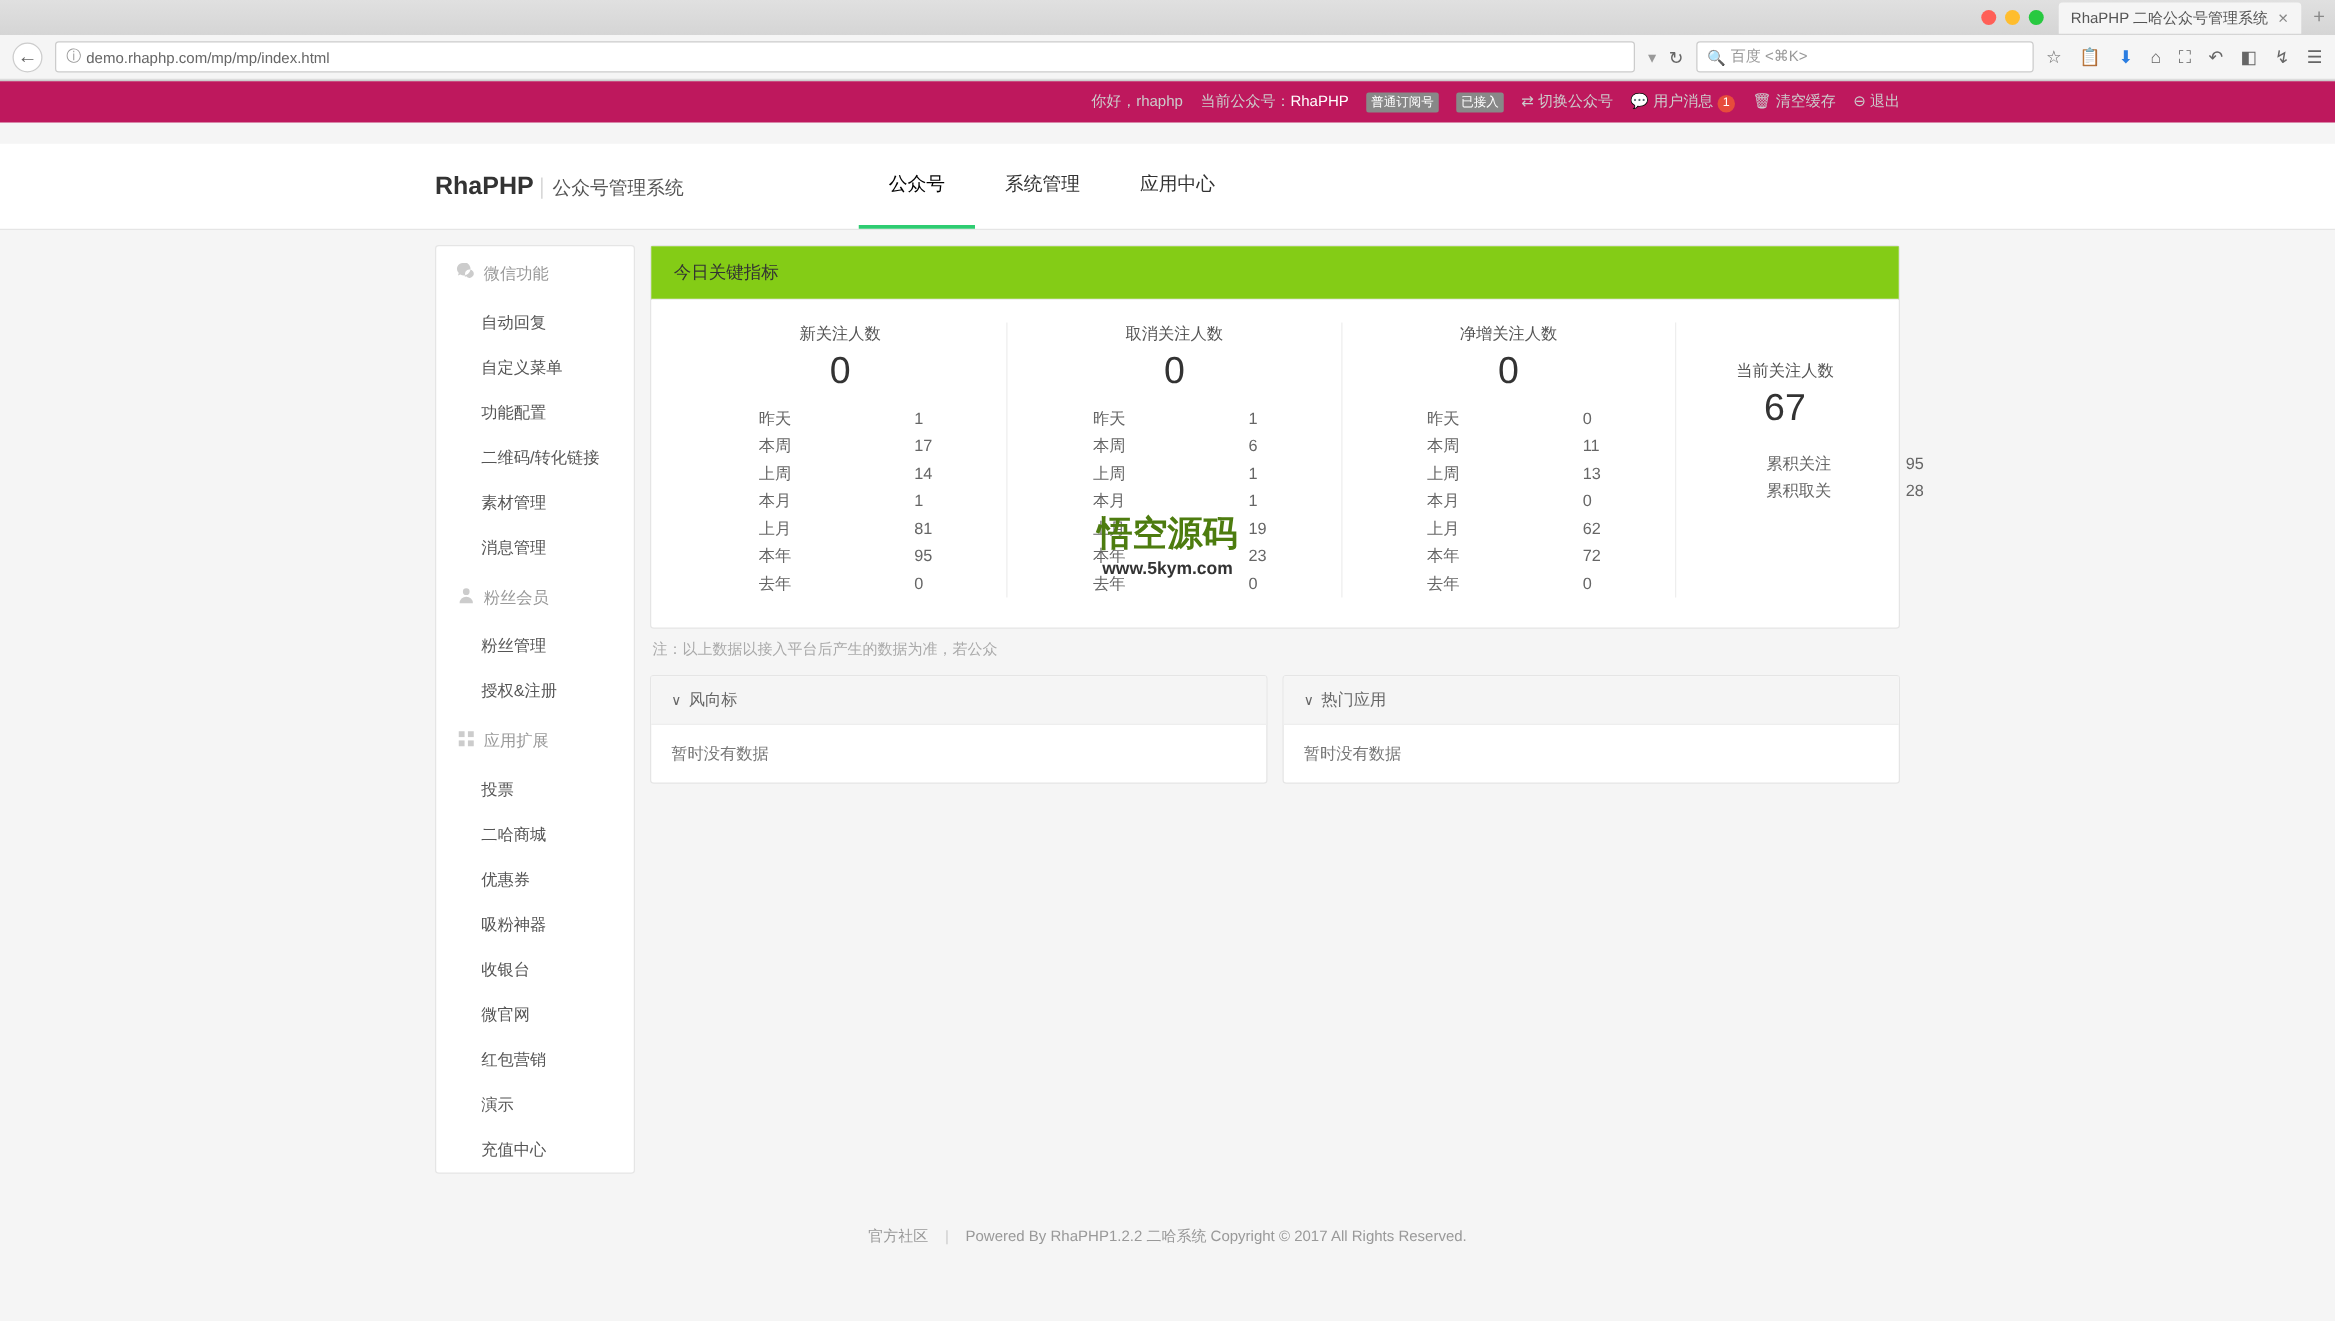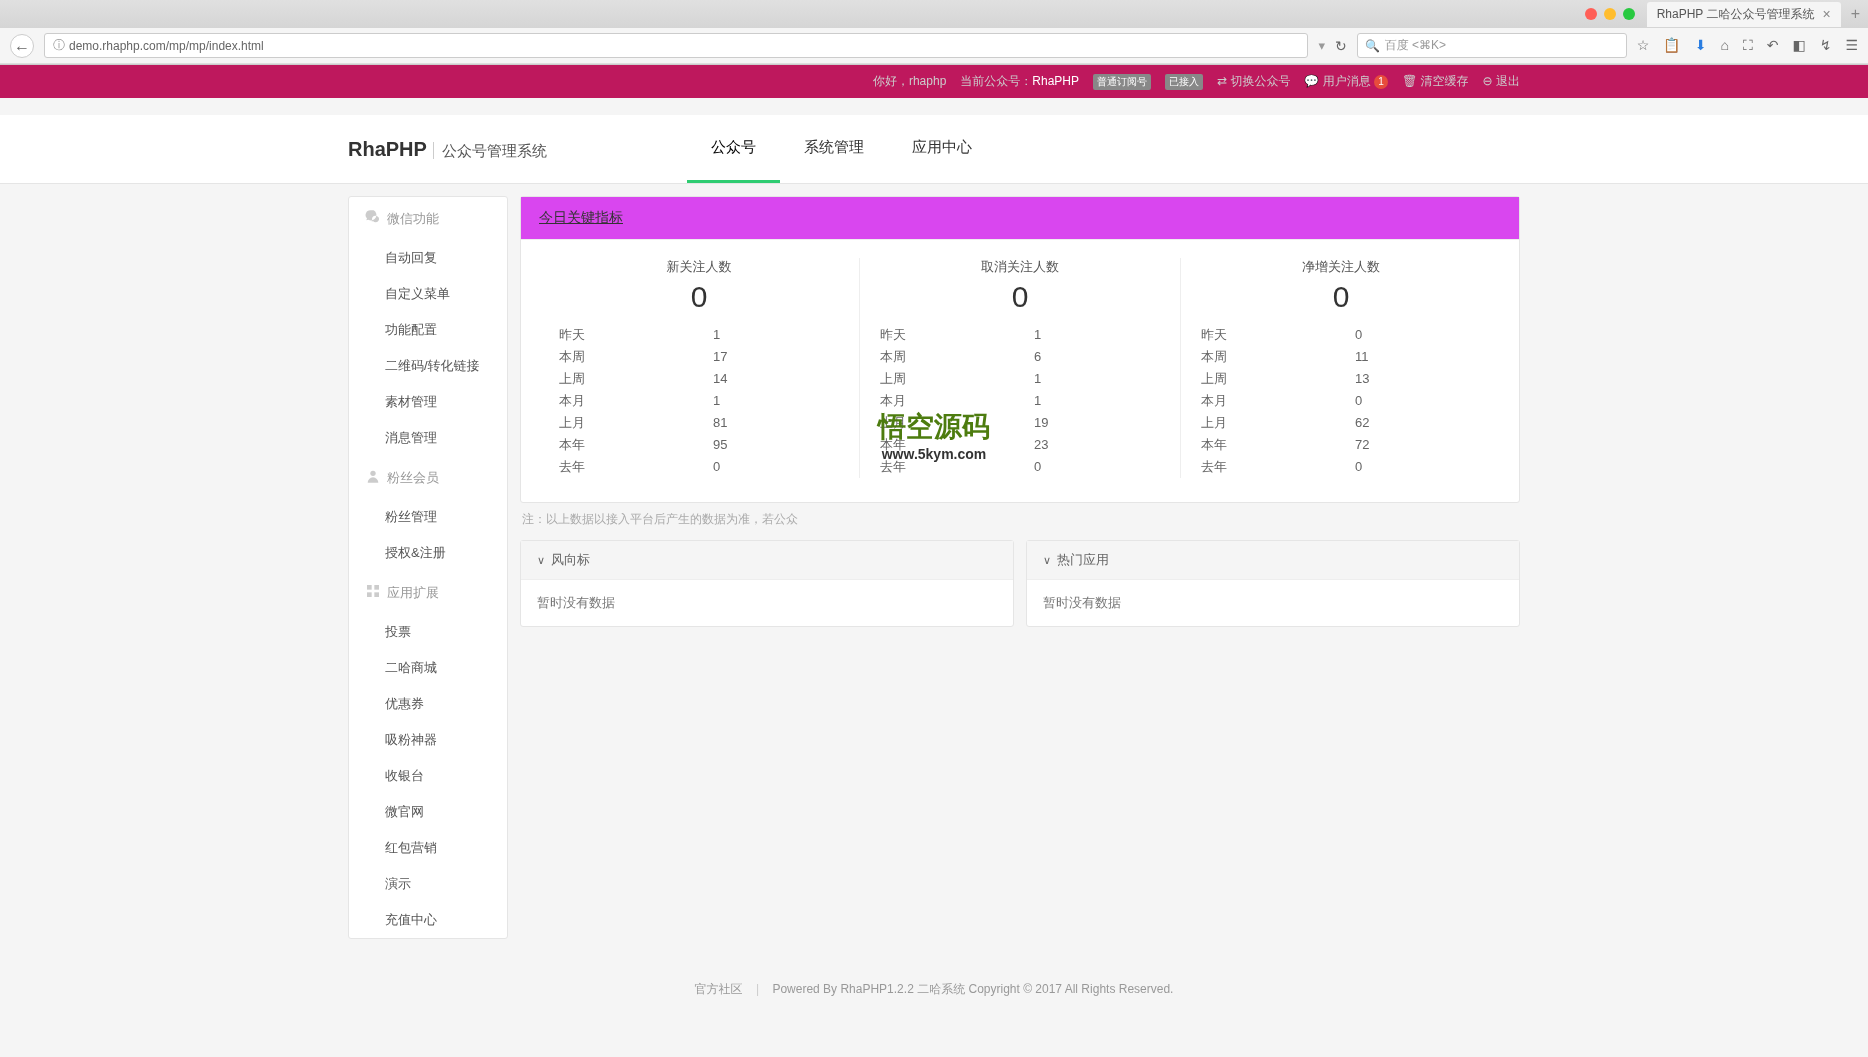--- a/index.html
+++ b/index.html
@@ -50,28 +50,28 @@
     
     
     .sidebar { width: 160px; background: #fff; border: 1px solid #e5e5e5; border-radius: 3px; }
     .side-group-title { padding: 12px 16px; color: #999; font-size: 13px; display: flex; align-items: center; gap: 6px; }
     .side-group-title svg { width: 16px; height: 16px; fill: #ccc; }
     .side-item { padding: 9px 16px 9px 36px; color: #555; font-size: 13px; cursor: pointer; }
     
     
     .content { flex: 1; }
     .panel { background: #fff; border: 1px solid #e5e5e5; border-radius: 3px; }
-    .panel-title { padding: 12px 18px; font-size: 14px; color: #333; border-bottom: 1px solid #eee; background: #d946ef; text-decoration: underline; }
+    .panel-title { padding: 12px 18px; font-size: 14px; color: #333; border-bottom: 1px solid #eee; background: #84cc16; }
     
     .metrics { display: flex; padding: 18px 18px 24px 18px; }
     .metric-col { flex: 1; padding: 0 20px; border-right: 1px solid #eee; }
     .metric-col:last-child { border-right: none; }
     .metric-label { text-align: center; font-size: 13px; color: #555; margin-bottom: 4px; }
     .metric-big { text-align: center; font-size: 30px; color: #333; margin-bottom: 10px; font-weight: 300; }
-    .metric-rows { display: table; width: 100%; font-size: 13px; color: #666; }
+    .metric-rows { display: table; width: 100%; font-size: 13px; color: #666; margin-left: 48px; }
     .metric-row { display: table-row; }
     .metric-row span { display: table-cell; padding: 2px 0; }
     .metric-row .k { width: 55%; }
     .metric-row .v { text-align: left; }
     .summary-col { width: 160px; padding: 30px 10px 0 24px; }
     .summary-col .sl { font-size: 13px; color: #555; text-align: center; }
     .summary-col .sv { font-size: 30px; text-align: center; margin: 4px 0 16px 0; font-weight: 300; }
     .summary-rows { font-size: 13px; color: #666; }
     .summary-rows .metric-row .k { width: 70%; }
     .summary-rows .metric-row .v { text-align: right; }
@@ -306,20 +306,34 @@
               <div class="metric-row">
                 <span class="k">本年</span>
                 <span class="v">72</span>
               </div>
               <div class="metric-row">
                 <span class="k">去年</span>
                 <span class="v">0</span>
               </div>
             </div>
           </div>
+          <div class="summary-col">
+            <div class="sl">当前关注人数</div>
+            <div class="sv">67</div>
+            <div class="metric-rows summary-rows">
+              <div class="metric-row">
+                <span class="k">累积关注</span>
+                <span class="v">95</span>
+              </div>
+              <div class="metric-row">
+                <span class="k">累积取关</span>
+                <span class="v">28</span>
+              </div>
+            </div>
+          </div>
         </div>
     </div>
     <div class="footnote">注：以上数据以接入平台后产生的数据为准，若公众</div>
     <div class="two-col" id="sections">
         <div class="panel">
           <div class="sec-header">
             <span class="chev">∨</span>
             <span>风向标</span>
           </div>
           <div class="sec-body">暂时没有数据</div>

